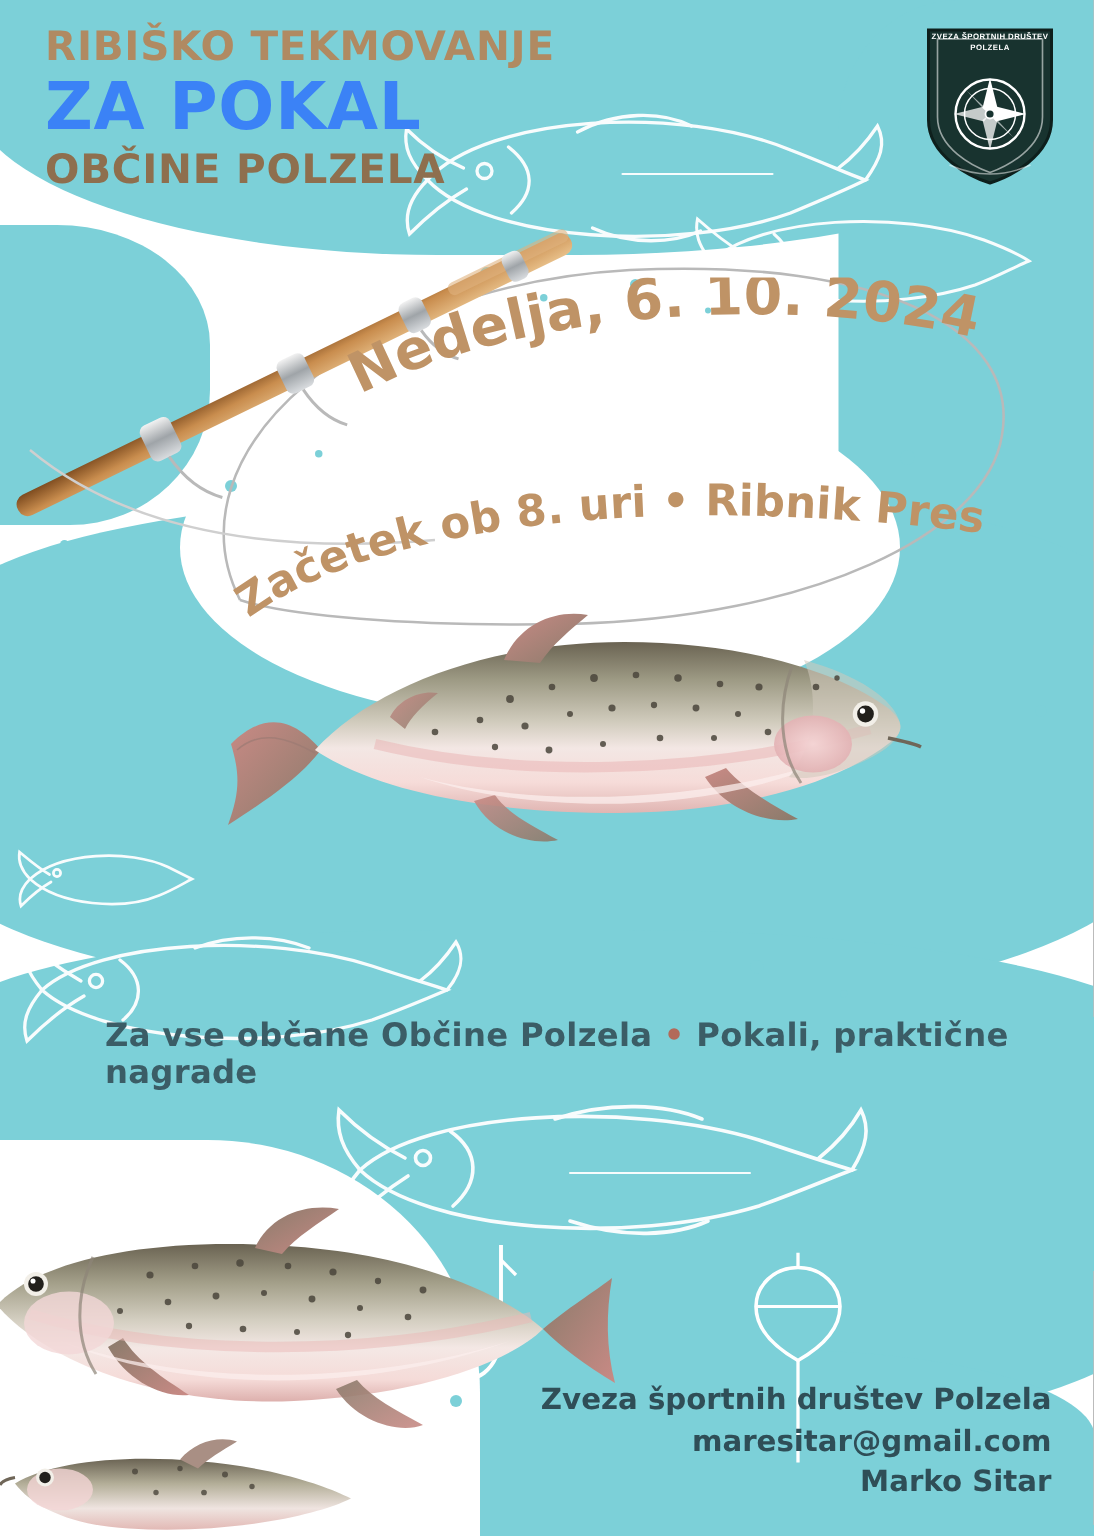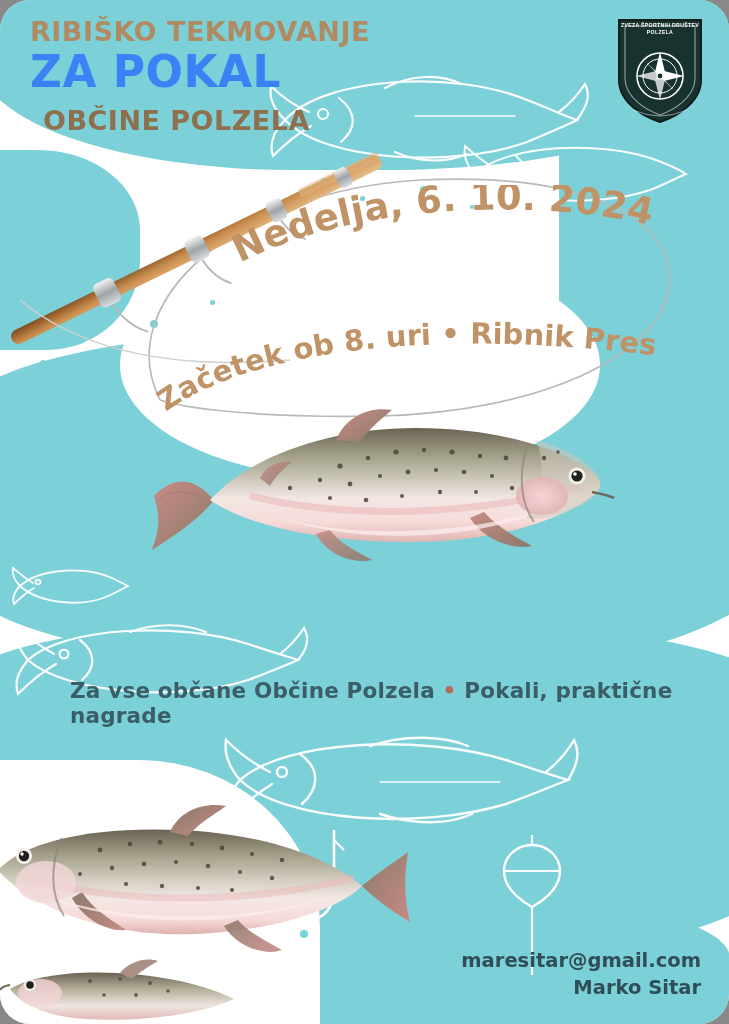--- a/index.html
+++ b/index.html
@@ -3,21 +3,20 @@
 <meta charset="utf-8">
 <style>
   html,body{margin:0;padding:0;background:#888;}
   body{font-family:"Liberation Sans", sans-serif;}
   .poster{
     position:relative;
     width:729px;height:1024px;
     overflow:hidden;
     background:#ffffff;
     box-sizing:border-box;
-    border-radius:30px;
   }
   
   .bg{position:absolute;inset:0;overflow:hidden;}
   .blob{position:absolute;background:#7cd0d8;}
   .b1{ 
     left:-20px;top:-10px;width:780px;height:180px;
     border-radius:0 0 48% 40% / 0 0 70% 60%;
   }
   .b2{ 
     right:-30px;top:0px;width:200px;height:430px;
@@ -56,21 +55,21 @@
     color:#b08a62;line-height:1.05;margin:0 0 4px 0;
     text-transform:uppercase;font-family:"DejaVu Sans", sans-serif;
   }
   .h2{
     font-size:44px;font-weight:bold;letter-spacing:.5px;
     color:#3b82f6;line-height:1.0;margin:0 0 6px 0;
     text-transform:uppercase;font-family:"DejaVu Sans", sans-serif;
   }
   .h3{
     font-size:27px;font-weight:bold;letter-spacing:.5px;
-    color:#8e6f4e;line-height:1.05;margin:13px;
+    color:#8e6f4e;line-height:1.05;margin:0;
     text-transform:uppercase;font-family:"DejaVu Sans", sans-serif;
   }
   
   .logo{position:absolute;right:20px;top:14px;width:98px;height:112px;z-index:7;}
   .logo .crest-text{
     position:absolute;left:0;right:0;top:8px;text-align:center;
     font-size:5.2px;font-weight:bold;color:#ffffff;line-height:1.25;
     letter-spacing:.3px;font-family:"Liberation Sans", sans-serif;
   }
   
@@ -444,17 +443,18 @@
   <svg style="position:absolute;left:290px;top:830px;z-index:4;" width="90" height="120" viewBox="0 0 90 120">
     <path d="M44 0 L44 58 C44 84, 24 96, 14 84 C6 74, 14 62, 26 66" fill="none" stroke="#ffffff" stroke-width="2.6" stroke-linecap="round"></path>
     <path d="M44 10 L54 20" stroke="#ffffff" stroke-width="2.2"></path>
   </svg>
 
   <div class="midline">
     <span>Za vse občane Občine Polzela </span><span class="dot">•</span><span> Pokali, praktične nagrade</span>
   </div>
 
   <div class="footer">
+    <div>Zveza športnih društev Polzela</div>
     <div>maresitar@gmail.com</div>
     <div>Marko Sitar</div>
   </div>
 
 </div>
 
 </body></html>

